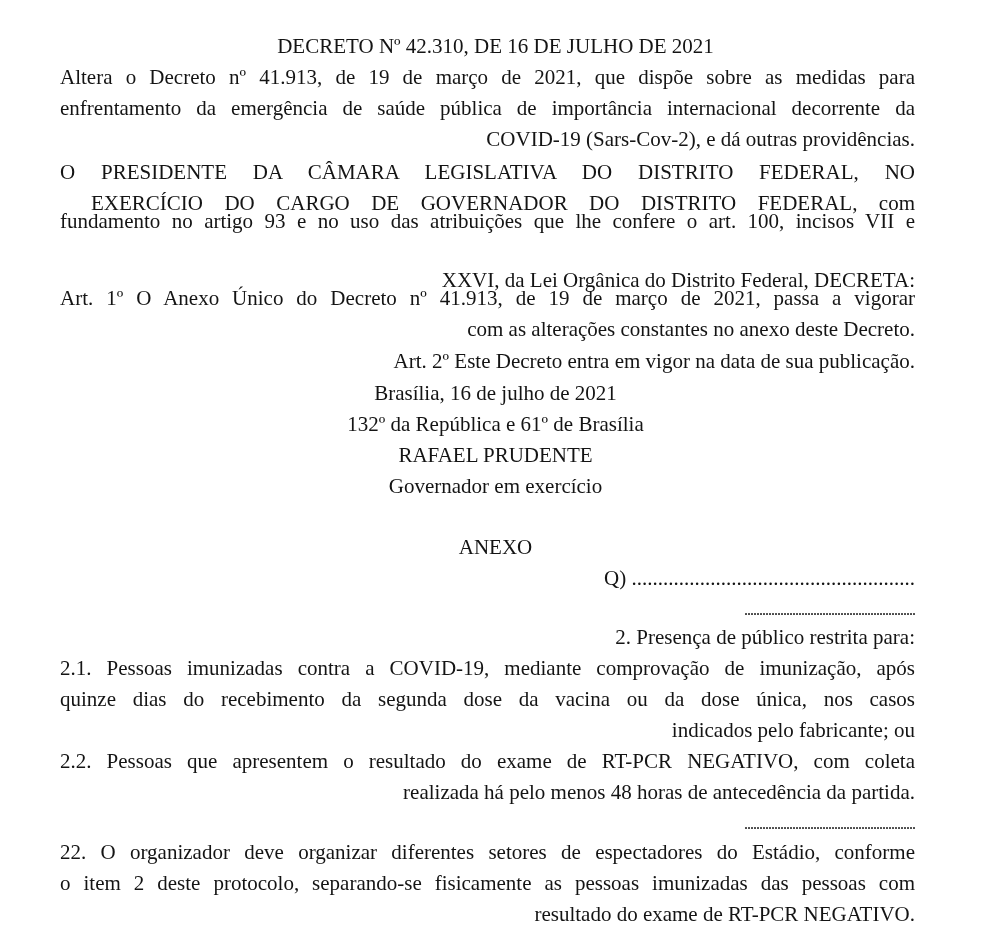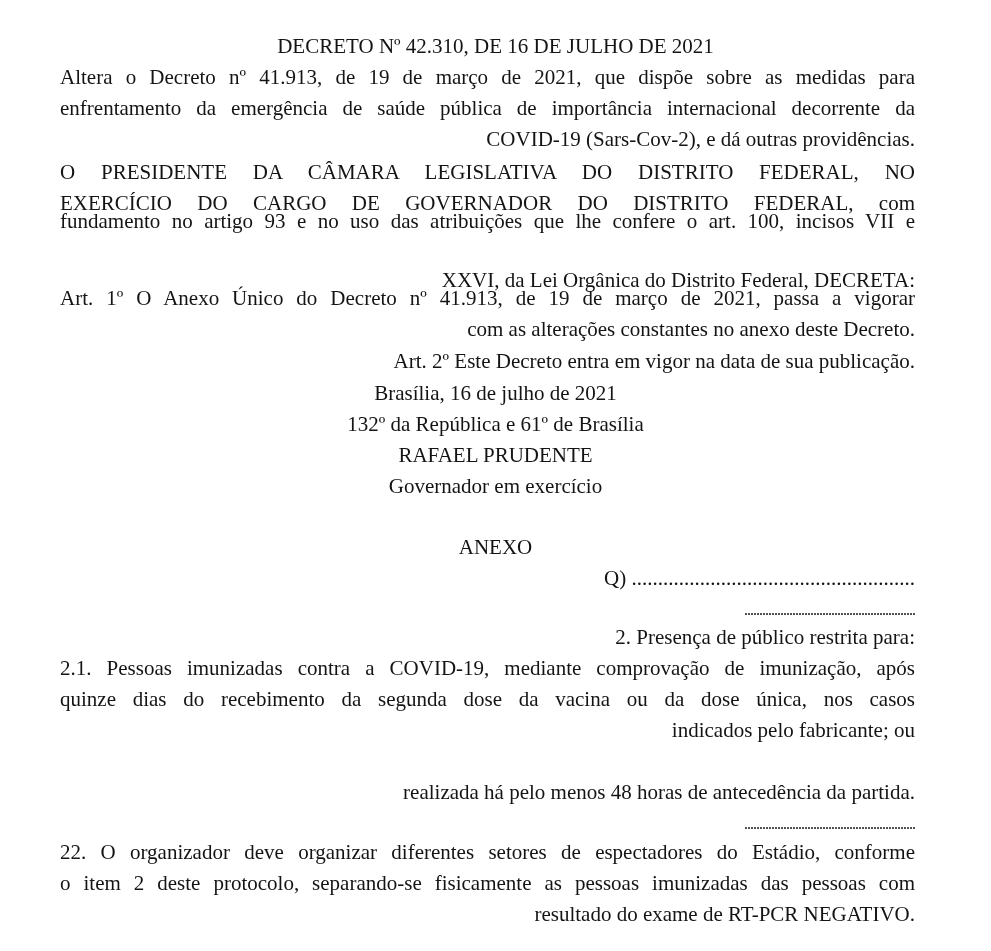--- a/index.html
+++ b/index.html
@@ -18,21 +18,21 @@
 
 <div class="page">
 
   <div class="ln center" style="top:31px;">DECRETO Nº 42.310, DE 16 DE JULHO DE 2021</div>
 
   <div class="ln just" style="top:62px;"><span style="white-space: nowrap; word-spacing: 0px;">Altera o Decreto nº 41.913, de 19 de março de 2021, que dispõe sobre as medidas para</span></div>
   <div class="ln just" style="top:93px;"><span style="white-space: nowrap; word-spacing: 0px;">enfrentamento da emergência de saúde pública de importância internacional decorrente da</span></div>
   <div class="ln left" style="top:124px;">COVID-19 (Sars-Cov-2), e dá outras providências.</div>
 
   <div class="ln just" style="top:157px;"><span style="white-space: nowrap; word-spacing: 0px;">O PRESIDENTE DA CÂMARA LEGISLATIVA DO DISTRITO FEDERAL, NO</span></div>
-  <div class="ln just" style="top:188px;"><span style="white-space: nowrap; word-spacing: 0px;">EXERCÍCIO DO CARGO DE GOVERNADOR DO DISTRITO FEDERAL, com</span></div>
+  <div class="ln just" style="top:188px;"><span style="white-space: nowrap; word-spacing: 0px; margin-left: 31px;">EXERCÍCIO DO CARGO DE GOVERNADOR DO DISTRITO FEDERAL, com</span></div>
   <div class="ln just" style="top:206px;"><span style="white-space: nowrap; word-spacing: 0px;">fundamento no artigo 93 e no uso das atribuições que lhe confere o art. 100, incisos VII e</span></div>
   <div class="ln left" style="top:250px;margin-top:15px;">XXVI, da Lei Orgânica do Distrito Federal, DECRETA:</div>
 
   <div class="ln just" style="top:283px;"><span style="white-space: nowrap; word-spacing: 0px;">Art. 1º O Anexo Único do Decreto nº 41.913, de 19 de março de 2021, passa a vigorar</span></div>
   <div class="ln left" style="top:314px;">com as alterações constantes no anexo deste Decreto.</div>
 
   <div class="ln left" style="top:346px;">Art. 2º Este Decreto entra em vigor na data de sua publicação.</div>
 
   <div class="ln center" style="top:378px;">Brasília, 16 de julho de 2021</div>
   <div class="ln center" style="top:409px;">132º da República e 61º de Brasília</div>
@@ -43,20 +43,21 @@
 
   <div class="ln left" style="top:563px;"><span>Q) ......................................................</span></div>
   <div class="ln left dots" style="top:594px;">.........................................................</div>
 
   <div class="ln left" style="top:622px;">2. Presença de público restrita para:</div>
 
   <div class="ln just" style="top:653px;"><span style="white-space: nowrap; word-spacing: 0px;">2.1. Pessoas imunizadas contra a COVID-19, mediante comprovação de imunização, após</span></div>
   <div class="ln just" style="top:684px;"><span style="white-space: nowrap; word-spacing: 0px;">quinze dias do recebimento da segunda dose da vacina ou da dose única, nos casos</span></div>
   <div class="ln left" style="top:715px;">indicados pelo fabricante; ou</div>
 
+  <div class="ln just" style="top:746px;"><span style="white-space: nowrap; word-spacing: 0px;">2.2. Pessoas que apresentem o resultado do exame de RT-PCR NEGATIVO, com coleta</span></div>
   <div class="ln left" style="top:777px;">realizada há pelo menos 48 horas de antecedência da partida.</div>
 
   <div class="ln left dots" style="top:808px;">.........................................................</div>
 
   <div class="ln just" style="top:837px;"><span style="white-space: nowrap; word-spacing: 0px;">22. O organizador deve organizar diferentes setores de espectadores do Estádio, conforme</span></div>
   <div class="ln just" style="top:868px;"><span style="white-space: nowrap; word-spacing: 0px;">o item 2 deste protocolo, separando-se fisicamente as pessoas imunizadas das pessoas com</span></div>
   <div class="ln left" style="top:899px;">resultado do exame de RT-PCR NEGATIVO.</div>
 
 </div>
 

